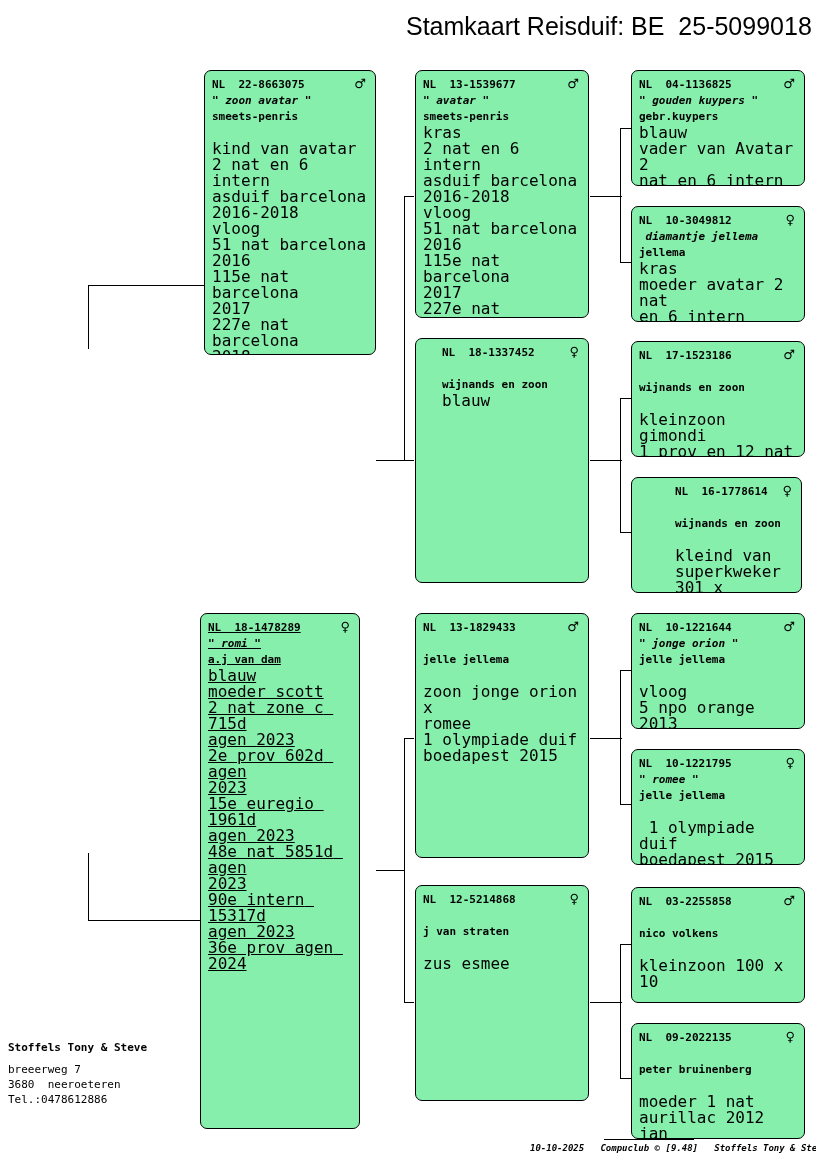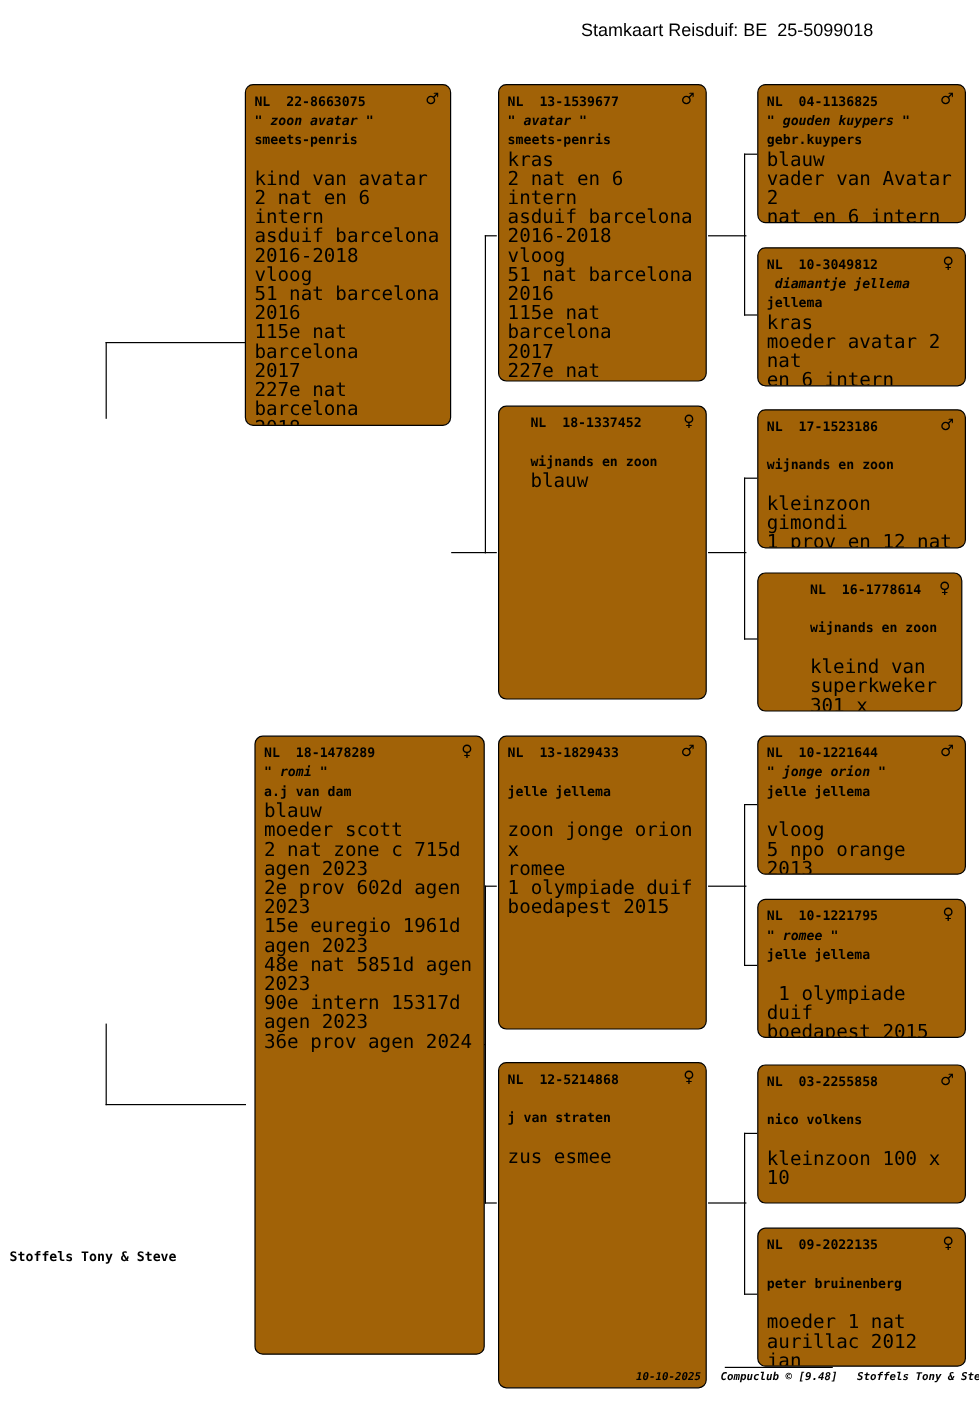--- a/index.html
+++ b/index.html
@@ -7,28 +7,28 @@
     width:816px;height:1172px;position:relative;background:#ffffff;
     font-family:"DejaVu Sans Mono","Liberation Mono",monospace;
     color:#000;overflow:hidden;
   }
   .page{position:absolute;left:0;top:0;width:816px;height:1172px;}
 
   
   .title{
     position:absolute;left:406px;top:10px;width:400px;height:32px;
     font-family:"Liberation Sans","DejaVu Sans",sans-serif;
-    font-size:15px;font-weight:400;color:#000;
+    font-size:25px;font-weight:400;color:#000;
     text-align:center;line-height:32px;white-space:pre;
   }
 
   
   .box{
     position:absolute;box-sizing:border-box;
-    border:1.4px solid #000;border-radius:7px;background:#a16207;
+    border:1.4px solid #000;border-radius:7px;background:#86efac;
     padding:6px 7px 4px 7px;overflow:hidden;
   }
   .box .hdr{
     position:relative;display:block;
     font-size:11px;font-weight:bold;letter-spacing:0px;
     line-height:16px;white-space:pre;
   }
   .gsym{
     position:absolute;right:2px;top:-1px;
     font-family:"DejaVu Sans",sans-serif;
@@ -131,21 +131,21 @@
 51 nat barcelona
 2016
 115e nat barcelona
 2017
 227e nat barcelona
 2018
 12x mee 11x prijs op
 de fond</span>
   </div>
 
-  <div class="box" style="left:212px;top:613px;width:192px;height:516px;">
+  <div class="box" style="left:200px;top:613px;width:160px;height:516px;text-decoration:underline;">
     <span class="hdr">NL  18-1478289<span class="gsym">♀</span></span>
     <span class="nick">" romi "</span>
     <span class="owner">a.j van dam</span>
     <span class="notes">blauw
 moeder scott
 2 nat zone c 715d
 agen 2023
 2e prov 602d agen
 2023
 15e euregio 1961d
@@ -185,21 +185,21 @@
     <span class="hdr">NL  13-1829433<span class="gsym">♂</span></span>
     <span class="gap"></span>
     <span class="owner">jelle jellema</span>
     <span class="gap"></span>
     <span class="notes">zoon jonge orion x
 romee
 1 olympiade duif
 boedapest 2015</span>
   </div>
 
-  <div class="box" style="left:415px;top:885px;width:174px;height:272px;">
+  <div class="box" style="left:415px;top:885px;width:174px;height:216px;">
     <span class="hdr">NL  12-5214868<span class="gsym">♀</span></span>
     <span class="gap"></span>
     <span class="owner">j van straten</span>
     <span class="gap"></span>
     <span class="notes">zus esmee</span>
     <span class="gap"></span>
   </div>
 
   <div class="box" style="left:631px;top:70px;width:174px;height:116px;">
     <span class="hdr">NL  04-1136825<span class="gsym">♂</span></span>
@@ -267,18 +267,21 @@
     <span class="hdr">NL  09-2022135<span class="gsym">♀</span></span>
     <span class="gap"></span>
     <span class="owner">peter bruinenberg</span>
     <span class="gap"></span>
     <span class="notes">moeder 1 nat
 aurillac 2012 jan</span>
   </div>
 
   <div class="breeder">
     <span class="bname">Stoffels Tony &amp; Steve</span>
+    <span class="baddr">breeerweg 7
+3680  neeroeteren
+Tel.:0478612886</span>
   </div>
 
   <div class="footrule"></div>
   <div class="footline">10-10-2025   Compuclub © [9.48]   Stoffels Tony &amp; Steve</div>
 
 </div>
 
 </body></html>

